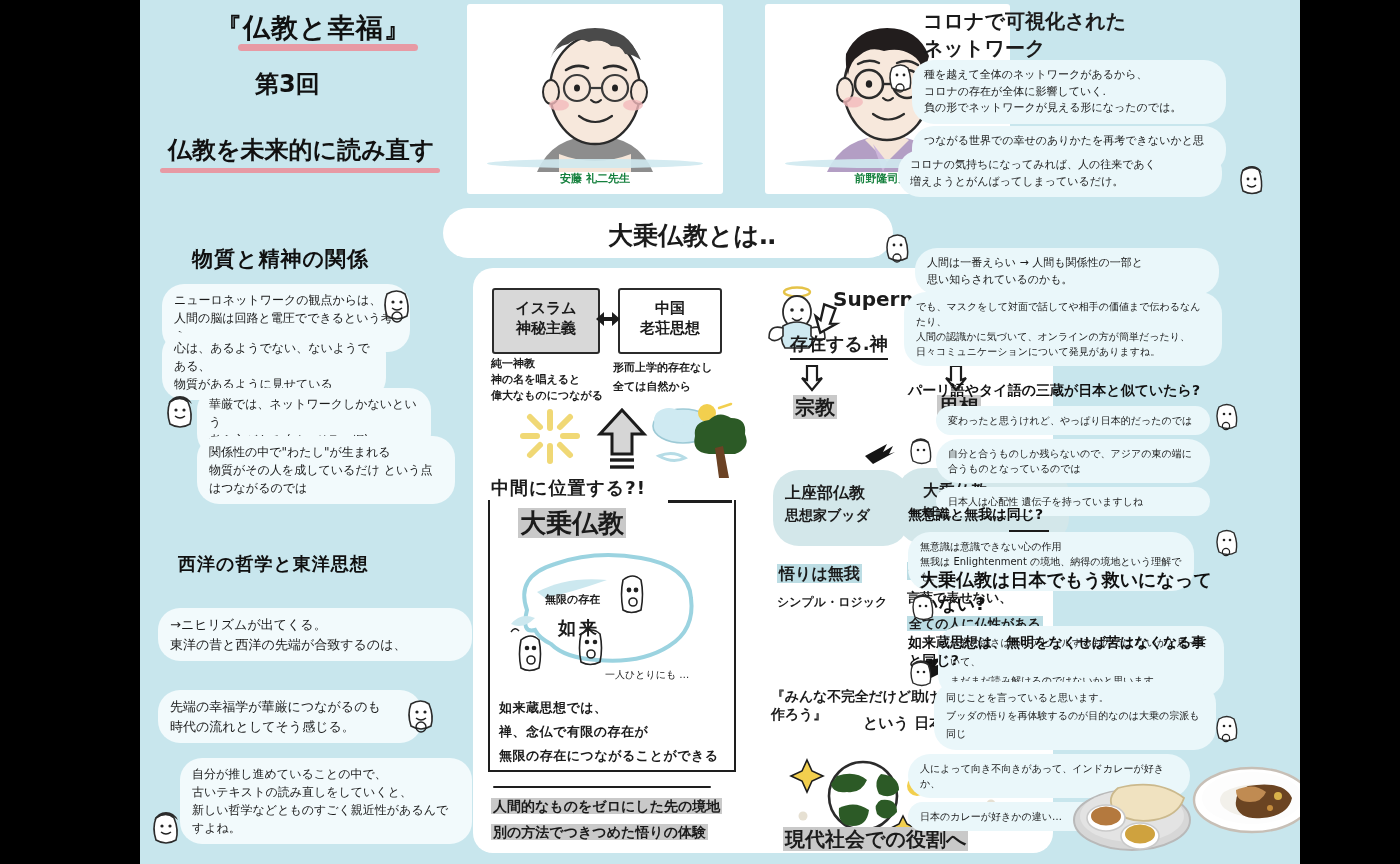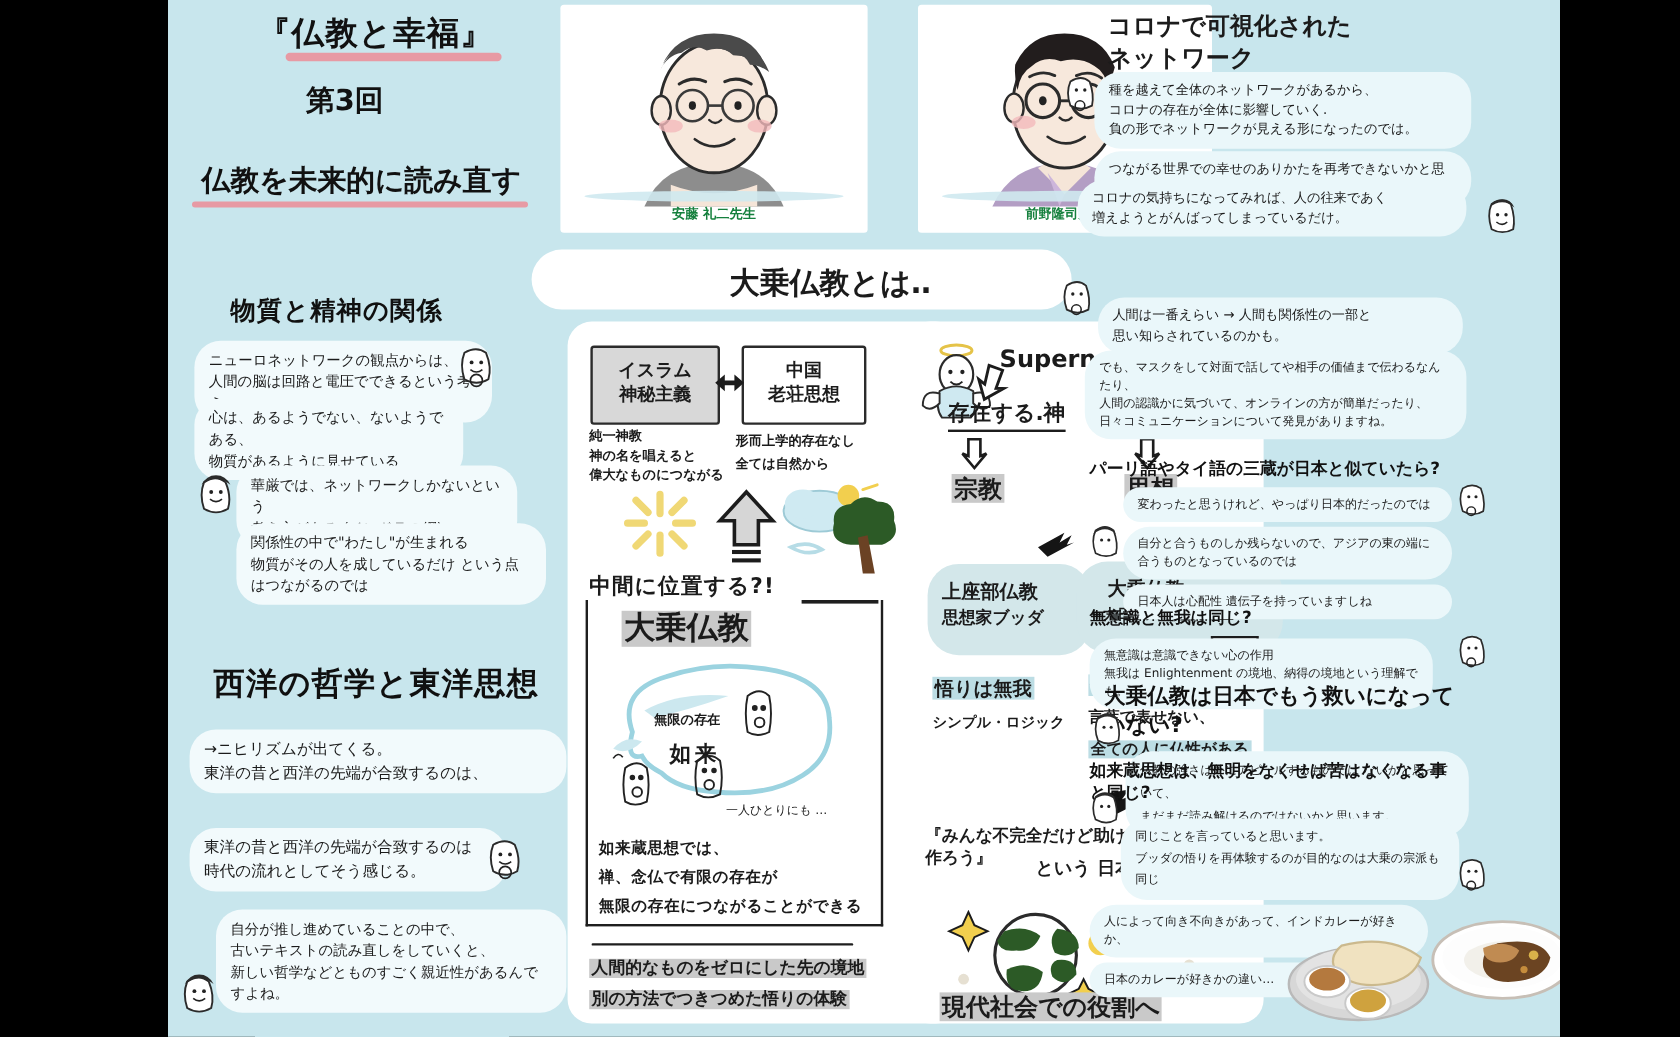--- a/index.html
+++ b/index.html
@@ -8,21 +8,21 @@
   #board{position:absolute;left:140px;top:0;width:1160px;height:864px;background:#c8e6ed;overflow:hidden;}
 
   .hand{font-family:"DejaVu Sans","Liberation Sans",sans-serif;color:#1b1b1b;}
   .abs{position:absolute;}
 
   
   .bigtitle{font-size:27px;font-weight:bold;letter-spacing:1px;color:#111;}
   .subtitle{font-size:24px;font-weight:bold;color:#111;}
   .uline-pink{position:absolute;height:7px;background:#e79aa4;border-radius:4px;}
   .sec-head{font-size:21px;font-weight:bold;color:#101010;letter-spacing:1px;}
-  .sec-head.lg{font-size:26px;}
+  .sec-head.lg{font-size:18px;}
 
   
   .bubble{position:absolute;background:#eaf7fa;border-radius:22px;padding:7px 12px;
           color:#1a1a1a;line-height:1.5;}
   .bubble.white{background:#f2fafc;}
   .bubble.grey{background:#d3e7ea;}
   .t10{font-size:10px;}
   .t11{font-size:11px;}
   .t12{font-size:12px;}
   .t13{font-size:13px;}
@@ -373,21 +373,21 @@
       <path d="M13 22 q5 4 10 0" stroke="#222" stroke-width="1.4" fill="none"></path>
     </svg>
 
     <div class="abs hand sec-head lg" style="left:38px;top:552px;">西洋の哲学と東洋思想</div>
 
     <div class="bubble white" style="left:18px;top:608px;width:290px;">
       <div class="hand t13">→ニヒリズムが出てくる。</div>
       <div class="hand t13">東洋の昔と西洋の先端が合致するのは、</div>
     </div>
     <div class="bubble white" style="left:18px;top:690px;width:240px;">
-      <div class="hand t13">東洋の昔と西洋の先端が合致するのは</div>
+      <div class="hand t13">先端の幸福学が華厳につながるのも</div>
       <div class="hand t13">時代の流れとしてそう感じる。</div>
     </div>
     <svg class="face" style="left:263px;top:698px;" width="34" height="40">
       <path d="M8 6 q10 -6 18 0 q5 12 2 22 q-10 6 -20 0 q-4 -12 0 -22z" fill="#fff" stroke="#2b2b2b" stroke-width="1.6"></path>
       <circle cx="14" cy="14" r="1.6" fill="#222"></circle>
         <circle cx="22" cy="14" r="1.6" fill="#222"></circle>
       <path d="M13 20 q5 4 10 0" stroke="#222" stroke-width="1.4" fill="none"></path>
       <circle cx="18" cy="29" r="5" fill="none" stroke="#222" stroke-width="1.4"></circle>
     </svg>
 

